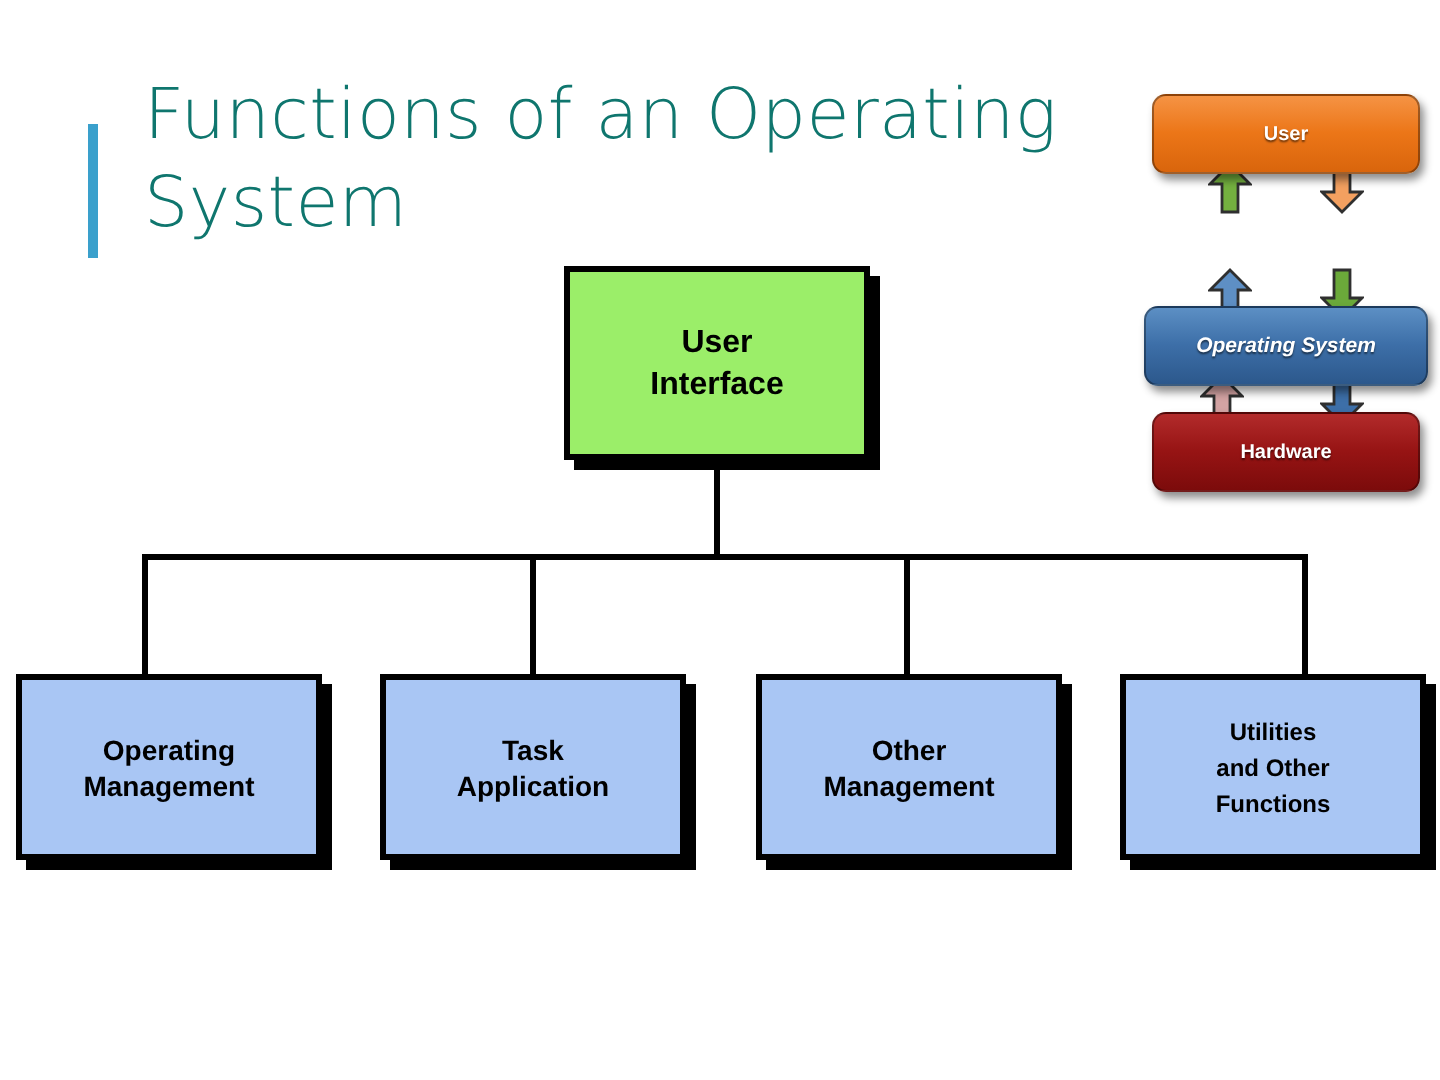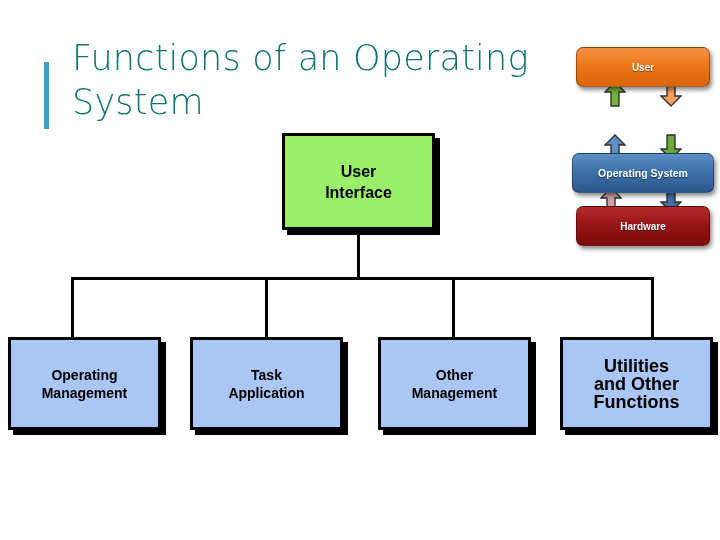--- a/index.html
+++ b/index.html
@@ -73,21 +73,21 @@
   .leaf-box {
     top: 337px;
     height: 93px;
     background: #A9C6F4;
     font-size: 14px;
     line-height: 18px;
   }
   #node-resource-management { left: 8px;   width: 153px; }
   #node-task-management     { left: 190px; width: 153px; }
   #node-file-management     { left: 378px; width: 153px; }
-  #node-utilities           { left: 560px; width: 153px; font-size: 18px; }
+  #node-utilities           { left: 560px; width: 153px; font-size: 12px; }
 
   
   .connector {
     position: absolute;
     background: #000000;
   }
   #conn-trunk-vertical { left: 357px; top: 233px; width: 3px;   height: 46px; }
   #conn-horizontal-bus { left: 71px;  top: 277px; width: 583px; height: 3px; }
   #conn-drop-1 { left: 71px;  top: 277px; width: 3px; height: 61px; }
   #conn-drop-2 { left: 265px; top: 277px; width: 3px; height: 61px; }
@@ -128,20 +128,21 @@
   #stack-layer-application {
     top: 60px;
     background: linear-gradient(to bottom, #8CC153 0%, #6BA93A 48%, #538F28 100%);
   }
   #stack-layer-os {
     top: 113px;
     width: 142px;
     left: 4px;
     font-size: 10.5px;
     background: linear-gradient(to bottom, #5C8FC4 0%, #3D6FA8 48%, #2C588C 100%);
+    font-style: italic;
   }
   #stack-layer-hardware {
     top: 166px;
     background: linear-gradient(to bottom, #B22B2B 0%, #971414 48%, #7C0B0B 100%);
     text-align: right;
   }
 
   
   .stack-arrow {
     position: absolute;

